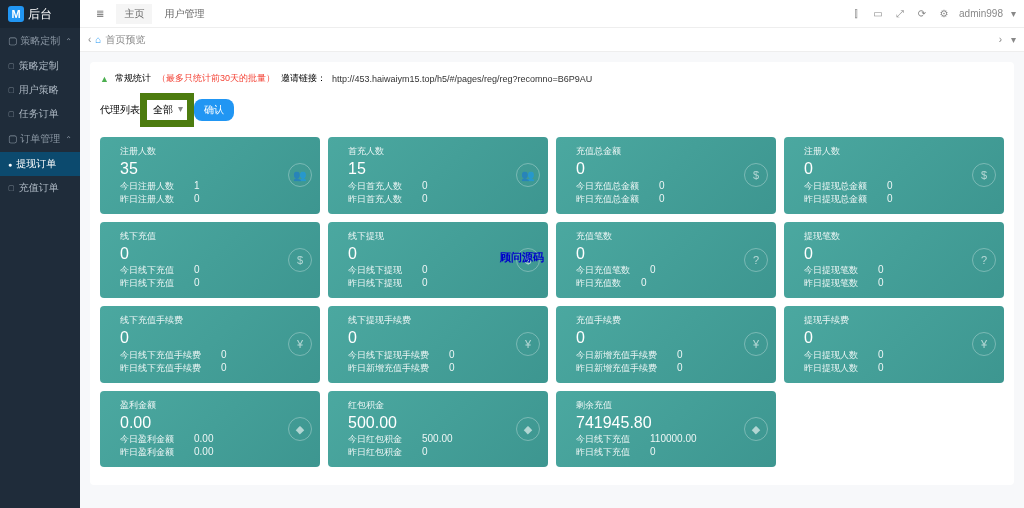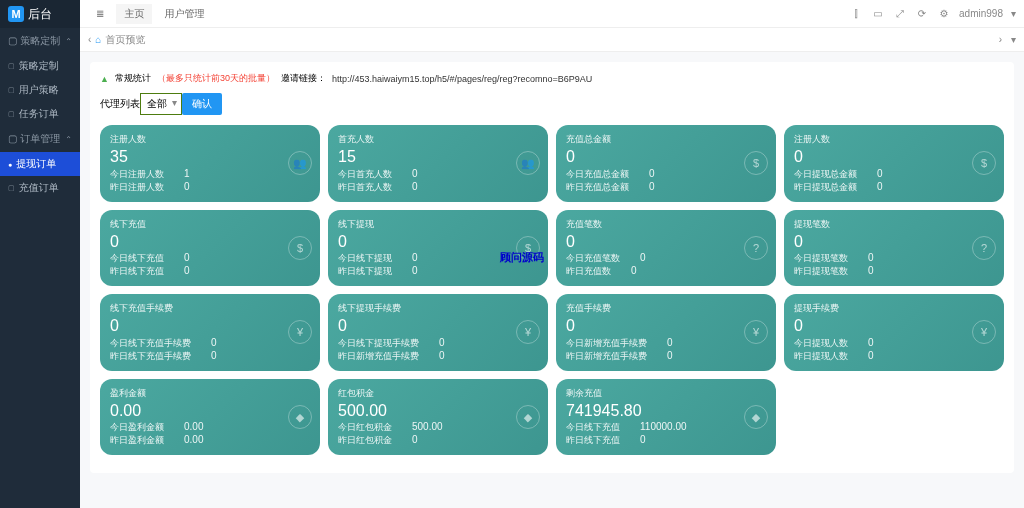--- a/index.html
+++ b/index.html
@@ -4,43 +4,43 @@
 <style>
 *{margin:0;padding:0;box-sizing:border-box;font-family:Arial,"Microsoft YaHei",sans-serif}
 body{background:#f0f2f5;font-size:11px;width:1024px;height:508px;overflow:hidden}
 .layout{display:flex;height:100%}
 .sidebar{width:80px;background:#1f2c3a;color:#aeb9c4;display:flex;flex-direction:column;flex-shrink:0}
 .logo{background:#1a2633;height:28px;display:flex;align-items:center;padding:0 8px;font-size:12px;color:#fff}
 .logo-icon{width:16px;height:16px;background:#2196f3;border-radius:3px;display:inline-flex;align-items:center;justify-content:center;color:#fff;font-weight:bold;margin-right:4px;font-size:11px}
 .menu-group{padding:6px 8px;font-size:10px;color:#8a96a3;display:flex;align-items:center;justify-content:space-between;cursor:pointer}
 .menu-group::after{content:"⌃";font-size:8px}
 .menu-item{padding:5px 8px 5px 8px;font-size:10px;color:#aeb9c4;cursor:pointer;display:flex;align-items:center}
-.menu-item.active{background:#1d4ed8;color:#fff}
+.menu-item.active{background:#0c4a6e;color:#fff}
 .menu-item::before{content:"▢";font-size:7px;margin-right:4px;opacity:.6}
 .menu-item.active.dot::before{content:"●";opacity:1}
 .main{flex:1;display:flex;flex-direction:column;background:#fff;overflow:hidden}
 .topbar{height:28px;display:flex;align-items:center;border-bottom:1px solid #eee;padding:0 8px;font-size:10px}
 .topbar-left{display:flex;align-items:center;gap:4px}
 .tab{padding:3px 8px;cursor:pointer;color:#666}
 .tab.active{background:#f5f5f5}
 .topbar-right{margin-left:auto;display:flex;align-items:center;gap:8px;color:#888}
 .topbar-icon{width:14px;height:14px;display:inline-flex;align-items:center;justify-content:center;cursor:pointer;font-size:10px}
 .breadcrumb{height:24px;display:flex;align-items:center;padding:0 8px;font-size:10px;color:#888;border-bottom:1px solid #eee;justify-content:space-between}
 .breadcrumb-left{display:flex;align-items:center;gap:4px}
 .content{flex:1;padding:10px;overflow:auto;background:#f7f8fa}
 .panel{background:#fff;border-radius:4px;padding:10px}
 .info-row{display:flex;align-items:center;gap:6px;font-size:9px;margin-bottom:8px}
 .badge-icon{color:#4caf50;font-weight:bold}
 .red-text{color:#f44336}
 .filter-row{display:flex;align-items:center;font-size:10px;margin-bottom:10px}
-.select{border:1px solid #4d7c0f;padding:3px 14px 3px 6px;font-size:10px;background:#fff;position:relative}
+.select{border:7px solid #4d7c0f;padding:3px 14px 3px 6px;font-size:10px;background:#fff;position:relative}
 .select::after{content:"▾";position:absolute;right:4px;color:#888}
-.btn-primary{background:#2196f3;color:#fff;border:none;padding:4px 10px;font-size:10px;cursor:pointer;border-radius:2px}
+.btn-primary{background:#2196f3;color:#fff;border:none;padding:4px 10px;font-size:10px;cursor:pointer;border-radius:8px}
 .grid{display:grid;grid-template-columns:repeat(4,1fr);gap:8px}
-.card{background:linear-gradient(135deg,#4ba8a0 0%,#3d9690 100%);color:#fff;border-radius:12px;padding:8px 10px;position:relative;min-height:46px}
+.card{background:linear-gradient(135deg,#4ba8a0 0%,#3d9690 100%);color:#fff;border-radius:4px;padding:8px 20px;position:relative;min-height:46px}
 .card-title{font-size:9px;opacity:.9;margin-bottom:2px}
 .card-value{font-size:16px;font-weight:400;line-height:1.1;margin-bottom:2px}
 .card-line{font-size:9px;opacity:.9;display:flex;gap:20px}
 .card-line .num{font-size:10px}
 .card-icon{position:absolute;right:8px;top:50%;transform:translateY(-50%);width:24px;height:24px;border:1.5px solid rgba(255,255,255,.5);border-radius:50%;display:flex;align-items:center;justify-content:center;font-size:11px;opacity:.6}
 .watermark{position:absolute;left:50%;top:50%;transform:translate(-50%,-50%);color:#0000cc;font-size:11px;font-weight:bold;pointer-events:none;z-index:100}
 </style>
 </head>
 <body>
 

